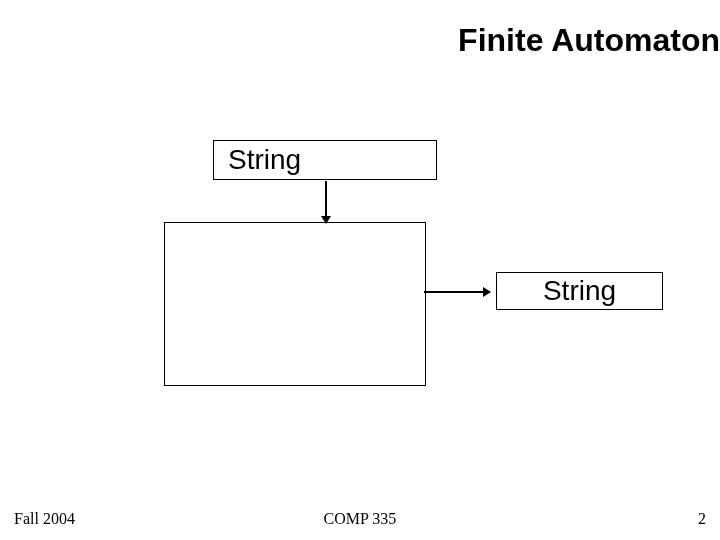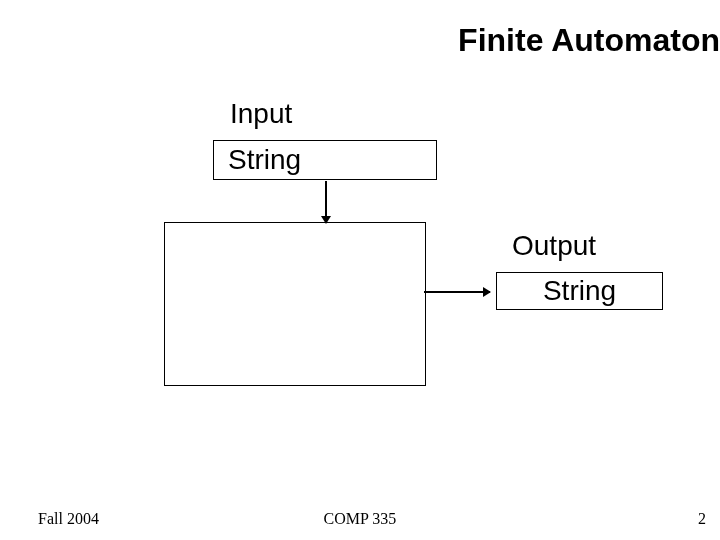--- a/index.html
+++ b/index.html
@@ -10,40 +10,38 @@
   
   .arrow-down{position:absolute;top:181px;left:325px;width:1.5px;height:42px;background:#000;}
   .arrow-down::after{content:"";position:absolute;bottom:-1px;left:-4.5px;border-left:5px solid transparent;border-right:5px solid transparent;border-top:8px solid #000;}
   .automaton-box{position:absolute;top:222px;left:164px;width:260px;height:162px;border:1.5px solid #000;}
   .automaton-text{position:absolute;top:271px;left:183px;font-size:28px;line-height:34px;}
   .output-label{position:absolute;top:230px;left:512px;font-size:28px;}
   .output-box{position:absolute;top:272px;left:496px;width:165px;height:36px;border:1.5px solid #000;text-align:center;font-size:28px;line-height:36px;}
   
   .arrow-right{position:absolute;top:291px;left:424px;height:1.5px;width:66px;background:#000;}
   .arrow-right::after{content:"";position:absolute;right:-1px;top:-4.5px;border-top:5px solid transparent;border-bottom:5px solid transparent;border-left:8px solid #000;}
-  .footer-left{position:absolute;bottom:12px;left:14px;font-family:"Times New Roman",serif;font-size:16px;margin-left:24px;}
+  .footer-left{position:absolute;bottom:12px;left:14px;font-family:"Times New Roman",serif;font-size:16px;}
   .footer-center{position:absolute;bottom:12px;left:0;width:720px;text-align:center;font-family:"Times New Roman",serif;font-size:16px;}
   .footer-right{position:absolute;bottom:12px;right:14px;font-family:"Times New Roman",serif;font-size:16px;}
 </style>
 </head>
 <body>
 
 <div class="slide">
 
   <div class="title">Finite Automaton</div>
 
-  <div class="input-label">Input</div>
   <div class="string-box">String</div>
 
   <div class="arrow-down"></div>
 
   <div class="automaton-box"></div>
 
   <div class="arrow-right"></div>
 
-  <div class="output-label">Output</div>
   <div class="output-box">String</div>
 
   <div class="footer-left">Fall 2004</div>
   <div class="footer-center">COMP 335</div>
   <div class="footer-right">2</div>
 
 </div>
 
 </body></html>

